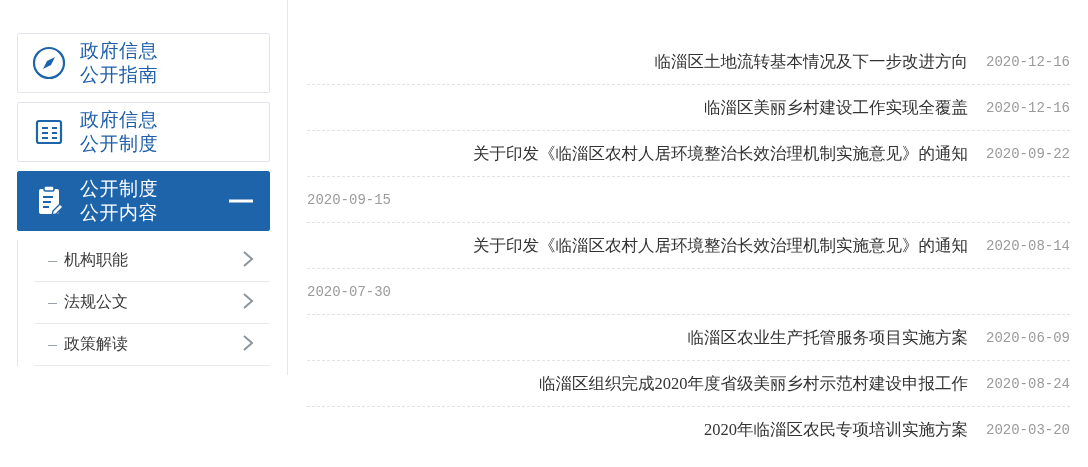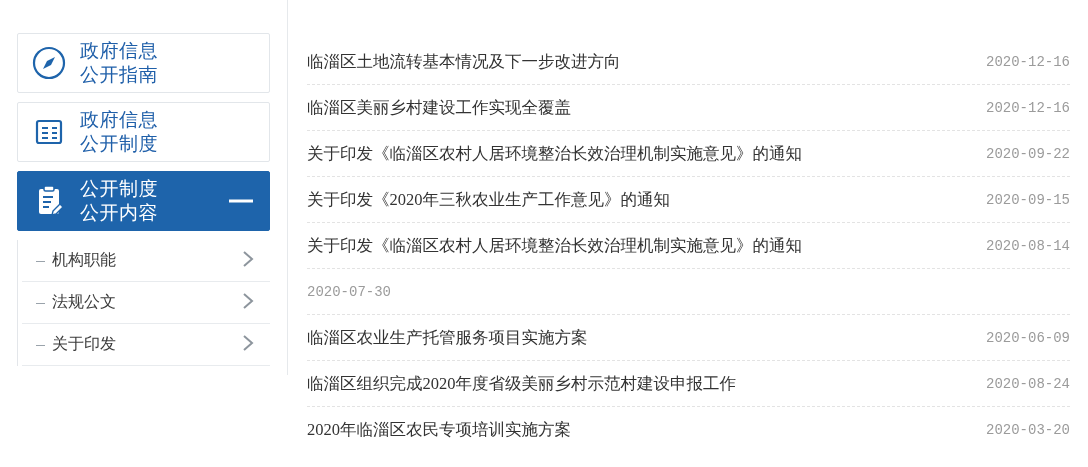--- a/index.html
+++ b/index.html
@@ -67,21 +67,21 @@
     transform: translateY(-50%);
     width: 24px;
     height: 3px;
     background: #ffffff;
   }
 
   
   .menu {
     margin-top: 4px;
     border-left: 1px solid #e3e6ea;
-    padding-left: 4px;
+    padding-left: 16px;
   }
   .menu-item {
     position: relative;
     display: flex;
     align-items: center;
     height: 42px;
     border-bottom: 1px solid #e8ebee;
     padding-left: 30px;
     box-sizing: border-box;
   }
@@ -131,20 +131,21 @@
   }
   .news-title {
     flex: 1 1 auto;
     font-size: 16.5px;
     color: #333333;
     font-family: "Liberation Serif", serif;
     white-space: nowrap;
     overflow: hidden;
     text-overflow: ellipsis;
     padding-right: 18px;
+    text-align: right;
   }
   .news-date {
     flex: 0 0 auto;
     font-size: 14px;
     color: #9b9b9b;
     font-family: Liberation Mono, monospace;
   }
 </style>
 </head>
 <body>
@@ -220,21 +221,21 @@
         <span class="chev">
           <svg width="12" height="18" viewBox="0 0 12 18">
               <polyline points="2,2 10,9 2,16" fill="none" stroke="#8d959d" stroke-width="2"></polyline>
             </svg>
         </span>
       </div>
 
 
       <div class="menu-item">
         <span class="dash"></span>
-        <span class="m-label">关于印发</span>
+        <span class="m-label">政策解读</span>
         <span class="chev">
           <svg width="12" height="18" viewBox="0 0 12 18">
               <polyline points="2,2 10,9 2,16" fill="none" stroke="#8d959d" stroke-width="2"></polyline>
             </svg>
         </span>
       </div>
 
     </div>
   </div>
 
@@ -251,21 +252,20 @@
       <div class="news-title">临淄区美丽乡村建设工作实现全覆盖</div>
       <div class="news-date">2020-12-16</div>
     </div>
 
     <div class="news-row">
       <div class="news-title">关于印发《临淄区农村人居环境整治长效治理机制实施意见》的通知</div>
       <div class="news-date">2020-09-22</div>
     </div>
 
     <div class="news-row">
-      <div class="news-title">关于印发《2020年三秋农业生产工作意见》的通知</div>
       <div class="news-date">2020-09-15</div>
     </div>
 
     <div class="news-row">
       <div class="news-title">关于印发《临淄区农村人居环境整治长效治理机制实施意见》的通知</div>
       <div class="news-date">2020-08-14</div>
     </div>
 
     <div class="news-row">
       <div class="news-date">2020-07-30</div>

